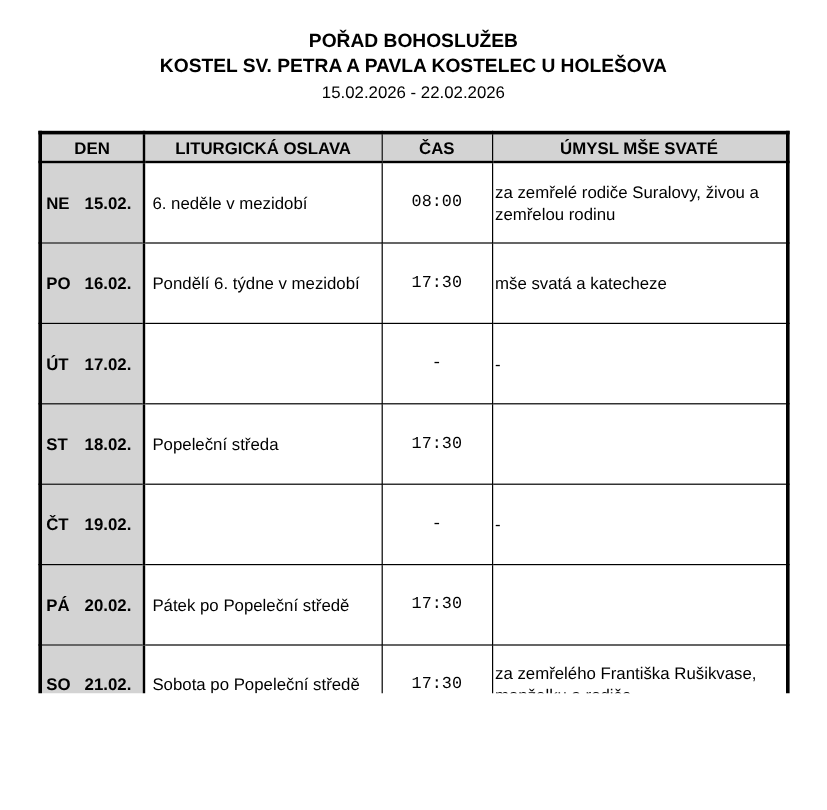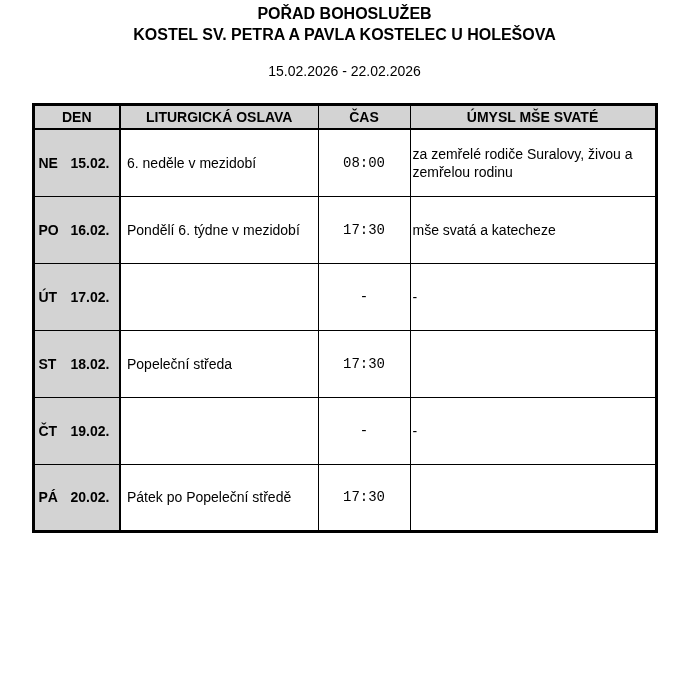--- a/index.html
+++ b/index.html
@@ -7,34 +7,34 @@
     padding: 0;
     background: #ffffff;
     font-family: "Liberation Sans", sans-serif;
     color: #000000;
   }
   .page {
     width: 689px;
     height: 578px;
     background: #ffffff;
     box-sizing: border-box;
-    padding-top: 3px;
+    padding-top: 24px;
     overflow: hidden;
   }
   .doc-title {
     text-align: center;
     font-weight: bold;
     font-size: 16px;
     line-height: 21px;
   }
   .date-range {
     text-align: center;
     font-size: 14px;
     line-height: 19px;
-    margin-top: 17px;
+    margin-top: 2px;
     font-weight: normal;
   }
   table.schedule {
     width: 623px;
     margin: 22px auto 0 auto;
     border-collapse: collapse;
     table-layout: fixed;
     border: 3px solid #000000;
     font-size: 14px;
   }
@@ -161,17 +161,25 @@
 
     <tr>
       <td class="c-day">
         <span class="day-abbrev">PÁ</span><span class="day-date">20.02.</span>
       </td>
       <td class="c-celebration">Pátek po Popeleční středě</td>
       <td class="c-time">17:30</td>
       <td class="c-intention"></td>
     </tr>
 
+    <tr>
+      <td class="c-day">
+        <span class="day-abbrev">SO</span><span class="day-date">21.02.</span>
+      </td>
+      <td class="c-celebration">Sobota po Popeleční středě</td>
+      <td class="c-time">17:30</td>
+      <td class="c-intention">za zemřelého Františka Rušikvase, manželku a rodiče</td>
+    </tr>
 
   </tbody>
   </table>
 
 </div>
 
 </body></html>

